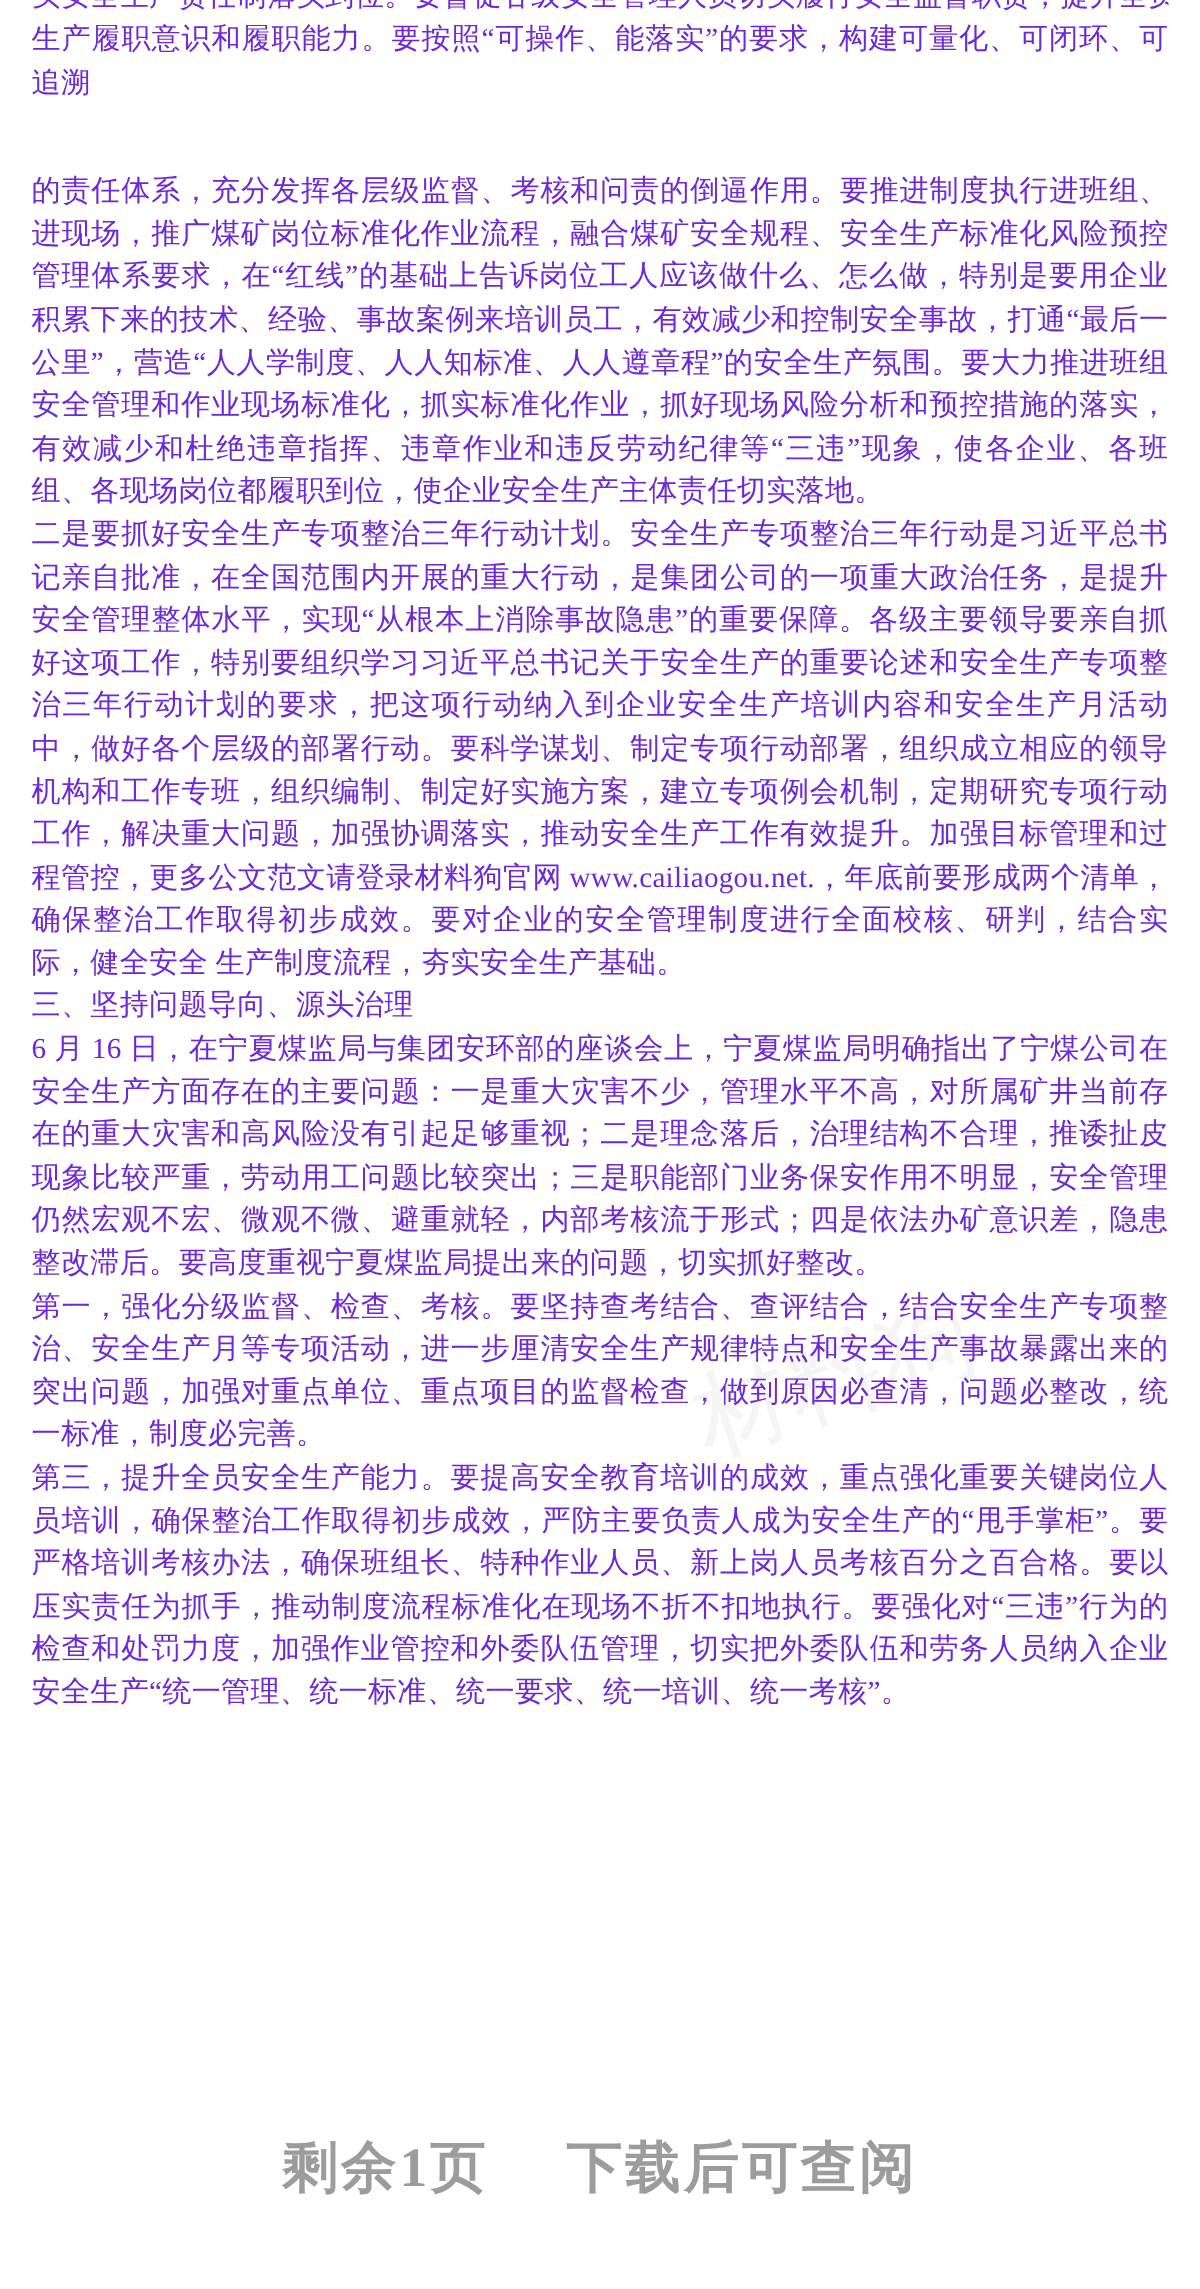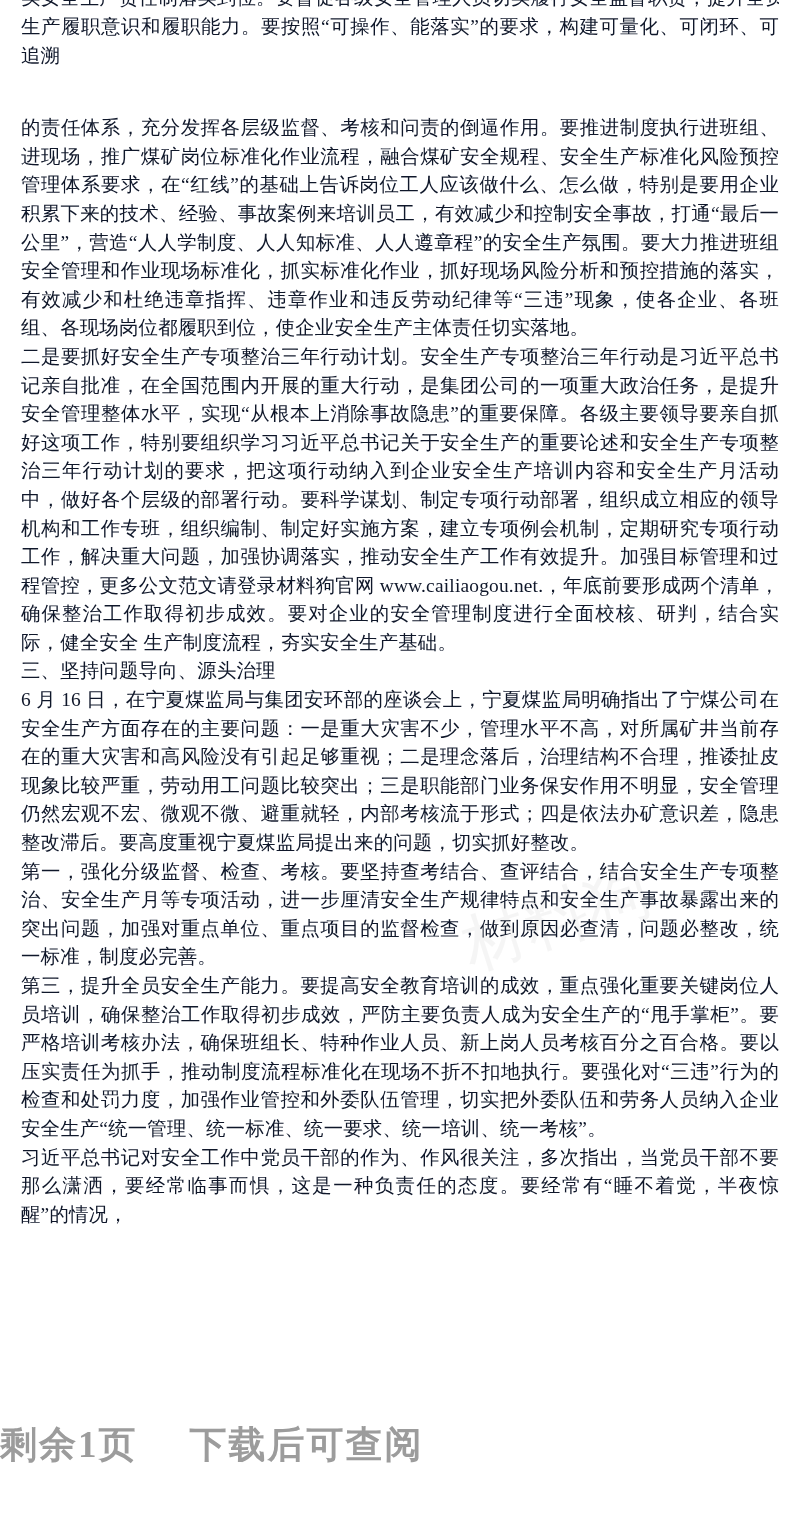--- a/index.html
+++ b/index.html
@@ -10,21 +10,21 @@
     overflow: hidden;
     position: relative;
     font-family: "Liberation Serif", "DejaVu Serif", serif;
   }
   .page {
     position: absolute;
     top: 0; left: 0;
     width: 800px;
     padding: 0 21px;
     box-sizing: border-box;
-    color: #0f172a;
+    color: #6d28d9;
     font-size: 19.4px;
     line-height: 28.6px;
     text-align: justify;
     text-justify: inter-ideograph;
     letter-spacing: 0.2px;
   }
   .page p {
     margin: 0;
     word-break: break-all;
   }
@@ -48,20 +48,21 @@
     color: #555555;
     opacity: 0.05;
     pointer-events: none;
     white-space: nowrap;
   }
   .footer {
     position: absolute;
     top: 1420px;
     left: 0;
     width: 100%;
+    text-align: center;
     color: #9c9c9c;
     font-weight: bold;
     font-size: 37px;
     letter-spacing: 2px;
   }
   .footer .sep { display: inline-block; width: 52px; }
 </style>
 </head>
 <body>
 
@@ -82,21 +83,20 @@
   <p>三、坚持问题导向、源头治理</p>
 
   <p>6 月 16 日，在宁夏煤监局与集团安环部的座谈会上，宁夏煤监局明确指出了宁煤公司在安全生产方面存在的主要问题：一是重大灾害不少，管理水平不高，对所属矿井当前存在的重大灾害和高风险没有引起足够重视；二是理念落后，治理结构不合理，推诿扯皮现象比较严重，劳动用工问题比较突出；三是职能部门业务保安作用不明显，安全管理仍然宏观不宏、微观不微、避重就轻，内部考核流于形式；四是依法办矿意识差，隐患整改滞后。要高度重视宁夏煤监局提出来的问题，切实抓好整改。</p>
 
   <p>第一，强化分级监督、检查、考核。要坚持查考结合、查评结合，结合安全生产专项整治、安全生产月等专项活动，进一步厘清安全生产规律特点和安全生产事故暴露出来的突出问题，加强对重点单位、重点项目的监督检查，做到原因必查清，问题必整改，统一标准，制度必完善。</p>
 
 
   <p>第三，提升全员安全生产能力。要提高安全教育培训的成效，重点强化重要关键岗位人员培训，确保整治工作取得初步成效，严防主要负责人成为安全生产的“甩手掌柜”。要严格培训考核办法，确保班组长、特种作业人员、新上岗人员考核百分之百合格。要以压实责任为抓手，推动制度流程标准化在现场不折不扣地执行。要强化对“三违”行为的检查和处罚力度，加强作业管控和外委队伍管理，切实把外委队伍和劳务人员纳入企业安全生产“统一管理、统一标准、统一要求、统一培训、统一考核”。</p>
 
 
-  <p>习近平总书记对安全工作中党员干部的作为、作风很关注，多次指出，当党员干部不要那么潇洒，要经常临事而惧，这是一种负责任的态度。要经常有“睡不着觉，半夜惊醒”的情况，</p>
 
 </div>
 
 <div class="watermark">材料狗</div>
 
 <div class="footer">
   <span>剩余1页</span><span class="sep"></span><span>下载后可查阅</span>
 </div>
 
 </body></html>

